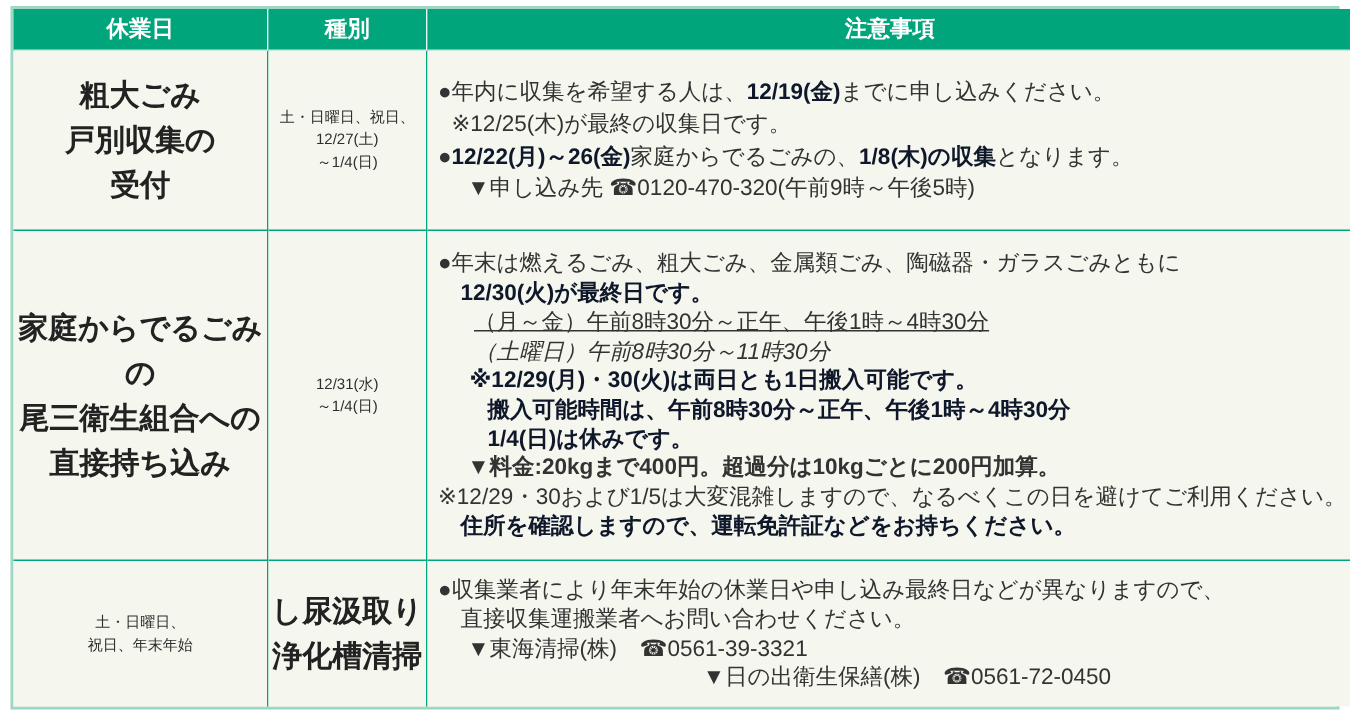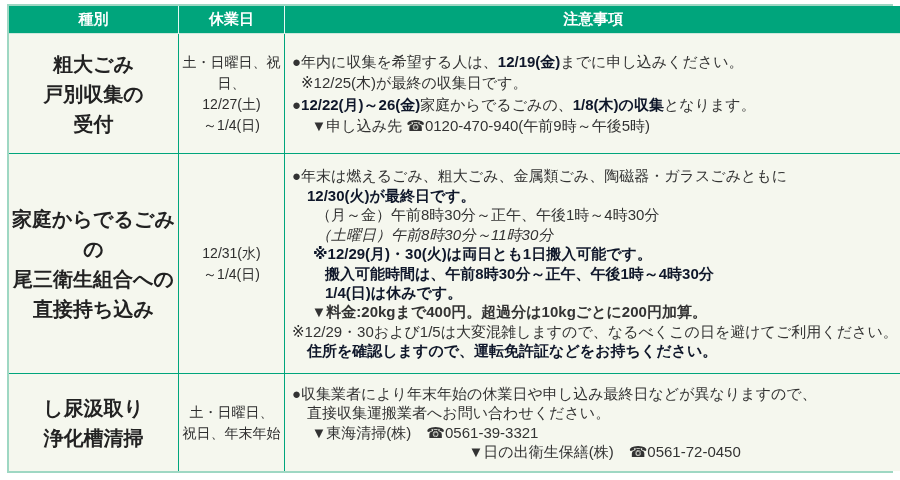--- a/index.html
+++ b/index.html
@@ -15,75 +15,75 @@
     border-right:1px solid rgba(255,255,255,0.9);
     border-bottom:1px solid #cde8dd; }
   .hcell.last { border-right:none; }
   .cell { background:#f5f7ee; border-right:1px solid #00a57c; }
   .cell.last { border-right:none; }
   .rdiv { border-bottom:1px solid #00a57c; }
   .type-cell { display:flex; align-items:center; justify-content:center;
     text-align:center; font-weight:bold; font-size:20px; color:#222;
     line-height:1.5; white-space:pre-line; }
   .closed-cell { display:flex; align-items:center; justify-content:center;
-    text-align:center; font-size:14px; color:#2e2e2e; line-height:1.5;
+    text-align:center; font-size:10px; color:#2e2e2e; line-height:1.5;
     white-space:pre-line; }
   .notes-cell { display:flex; flex-direction:column; justify-content:center;
     padding:2px 4px 2px 7px; font-size:15px; color:#333; }
   .notes-cell.r1 .note-line { line-height:21.5px; }
   .notes-cell.r2 .note-line { line-height:19.4px; }
   .notes-cell.r3 .note-line { line-height:19.4px; }
   .note-line { white-space:nowrap; }
   .note-line .b { font-weight:bold; color:#0f172a; }
 </style>
 </head>
 <body>
 
 <div class="doc">
   <div class="grid">
 
+    <div class="hcell">休業日</div>
     <div class="hcell">種別</div>
-    <div class="hcell">休業日</div>
     <div class="hcell last">注意事項</div>
 
     <div class="cell rdiv type-cell">粗大ごみ
 戸別収集の
 受付</div>
     <div class="cell rdiv closed-cell">土・日曜日、祝日、
 12/27(土)
 ～1/4(日)</div>
     <div class="cell rdiv last notes-cell r1">
         <div class="note-line" style="padding-left: 0em;"><span>●年内に収集を希望する人は、</span><span class="b">12/19(金)</span><span>までに申し込みください。</span></div>
         <div class="note-line" style="padding-left: 0.6em;"><span>※12/25(木)が最終の収集日です。</span></div>
         <div class="note-line" style="padding-left: 0em;"><span>●</span><span class="b">12/22(月)～26(金)</span><span>家庭からでるごみの、</span><span class="b">1/8(木)の収集</span><span>となります。</span></div>
-        <div class="note-line" style="padding-left: 1.3em;"><span>▼申し込み先 ☎0120-470-940(午前9時～午後5時)</span></div>
+        <div class="note-line" style="padding-left: 1.3em;"><span>▼申し込み先 ☎0120-470-320(午前9時～午後5時)</span></div>
       </div>
 
     <div class="cell rdiv type-cell">家庭からでるごみの
 尾三衛生組合への
 直接持ち込み</div>
     <div class="cell rdiv closed-cell">12/31(水)
 ～1/4(日)</div>
     <div class="cell rdiv last notes-cell r2">
         <div class="note-line" style="padding-left: 0em;"><span>●年末は燃えるごみ、粗大ごみ、金属類ごみ、陶磁器・ガラスごみともに</span></div>
         <div class="note-line" style="padding-left: 1em;"><span class="b">12/30(火)が最終日です。</span></div>
-        <div class="note-line" style="padding-left: 1.6em;"><span>（月～金）午前8時30分～正午、午後1時～4時30分</span></div>
+        <div class="note-line" style="padding-left: 1.6em; text-decoration: underline;"><span>（月～金）午前8時30分～正午、午後1時～4時30分</span></div>
         <div class="note-line" style="padding-left: 1.6em; font-style: italic;"><span>（土曜日）午前8時30分～11時30分</span></div>
         <div class="note-line" style="padding-left: 1.4em;"><span class="b">※12/29(月)・30(火)は両日とも1日搬入可能です。</span></div>
         <div class="note-line" style="padding-left: 2.2em;"><span class="b">搬入可能時間は、午前8時30分～正午、午後1時～4時30分</span></div>
         <div class="note-line" style="padding-left: 2.2em;"><span class="b">1/4(日)は休みです。</span></div>
         <div class="note-line" style="padding-left: 1.3em; font-weight: bold;"><span>▼料金:20kgまで400円。超過分は10kgごとに200円加算。</span></div>
         <div class="note-line" style="padding-left: 0em;"><span>※12/29・30および1/5は大変混雑しますので、なるべくこの日を避けてご利用ください。</span></div>
         <div class="note-line" style="padding-left: 1em;"><span class="b">住所を確認しますので、運転免許証などをお持ちください。</span></div>
       </div>
 
+    <div class="cell closed-cell">土・日曜日、
+祝日、年末年始</div>
     <div class="cell type-cell">し尿汲取り
 浄化槽清掃</div>
-    <div class="cell closed-cell">土・日曜日、
-祝日、年末年始</div>
     <div class="cell last notes-cell r3">
         <div class="note-line" style="padding-left: 0em;"><span>●収集業者により年末年始の休業日や申し込み最終日などが異なりますので、</span></div>
         <div class="note-line" style="padding-left: 1em;"><span>直接収集運搬業者へお問い合わせください。</span></div>
         <div class="note-line" style="padding-left: 1.3em;"><span>▼東海清掃(株)　☎0561-39-3321</span></div>
         <div class="note-line" style="padding-left: 1.3em; text-align: center;"><span>▼日の出衛生保繕(株)　☎0561-72-0450</span></div>
       </div>
 
   </div>
 </div>
 

